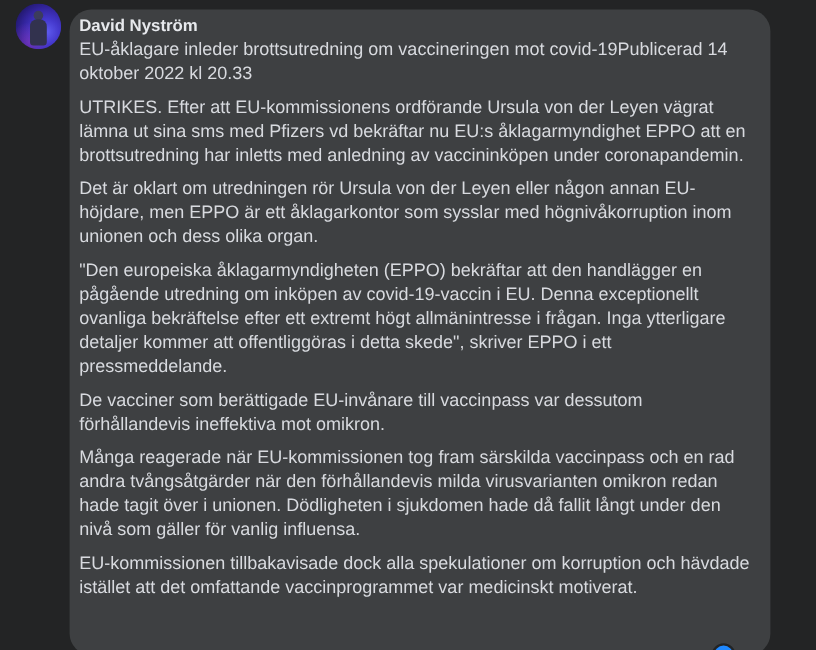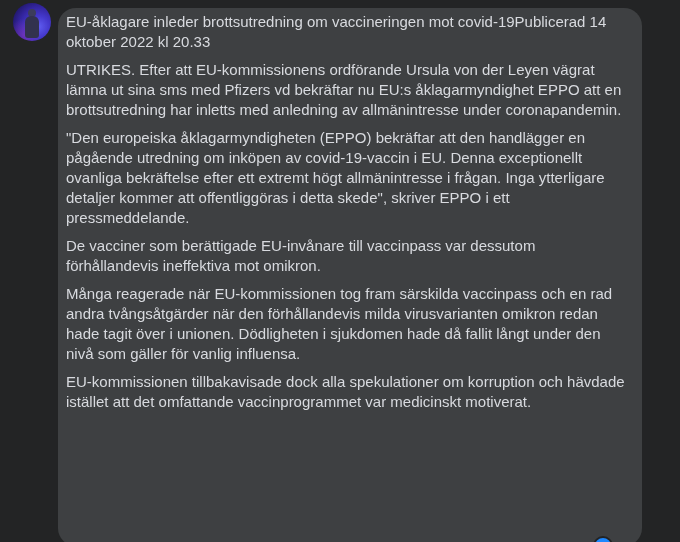--- a/index.html
+++ b/index.html
@@ -79,22 +79,24 @@
 <body>
 
 <div class="page">
 
   <div class="avatar">
     <div class="av-head"></div>
     <div class="av-body"></div>
   </div>
 
   <div class="bubble">
+    <div class="author">David Nyström</div>
     <p>EU-åklagare inleder brottsutredning om vaccineringen mot covid-19Publicerad 14 oktober 2022 kl 20.33</p>
-    <p>UTRIKES. Efter att EU-kommissionens ordförande Ursula von der Leyen vägrat lämna ut sina sms med Pfizers vd bekräftar nu EU:s åklagarmyndighet EPPO att en brottsutredning har inletts med anledning av allmänintresse under coronapandemin.</p>
+    <p>UTRIKES. Efter att EU-kommissionens ordförande Ursula von der Leyen vägrat lämna ut sina sms med Pfizers vd bekräftar nu EU:s åklagarmyndighet EPPO att en brottsutredning har inletts med anledning av vaccininköpen under coronapandemin.</p>
+    <p>Det är oklart om utredningen rör Ursula von der Leyen eller någon annan EU-höjdare, men EPPO är ett åklagarkontor som sysslar med högnivåkorruption inom unionen och dess olika organ.</p>
     <p>"Den europeiska åklagarmyndigheten (EPPO) bekräftar att den handlägger en pågående utredning om inköpen av covid-19-vaccin i EU. Denna exceptionellt ovanliga bekräftelse efter ett extremt högt allmänintresse i frågan. Inga ytterligare detaljer kommer att offentliggöras i detta skede", skriver EPPO i ett pressmeddelande.</p>
     <p>De vacciner som berättigade EU-invånare till vaccinpass var dessutom förhållandevis ineffektiva mot omikron.</p>
     <p>Många reagerade när EU-kommissionen tog fram särskilda vaccinpass och en rad andra tvångsåtgärder när den förhållandevis milda virusvarianten omikron redan hade tagit över i unionen. Dödligheten i sjukdomen hade då fallit långt under den nivå som gäller för vanlig influensa.</p>
     <p>EU-kommissionen tillbakavisade dock alla spekulationer om korruption och hävdade istället att det omfattande vaccinprogrammet var medicinskt motiverat.</p>
   </div>
 
   <div class="reaction-badge">
     <span class="thumb"></span>
   </div>
 

